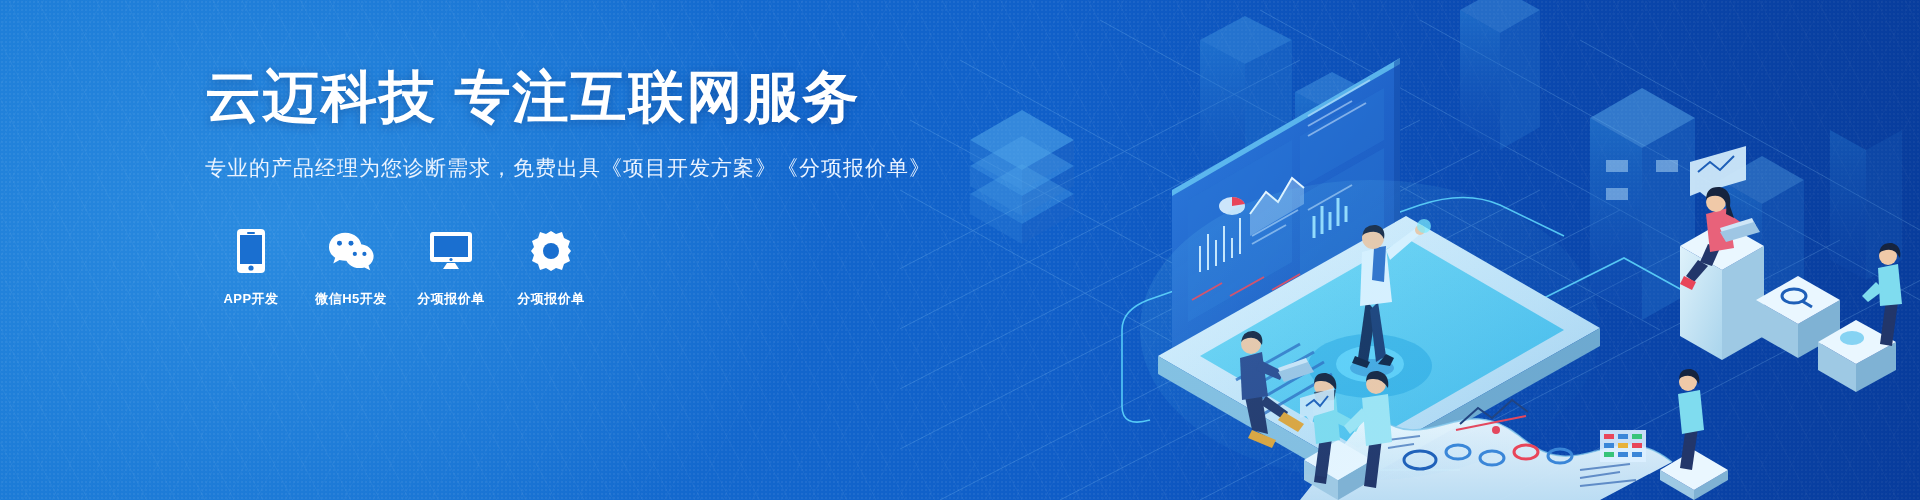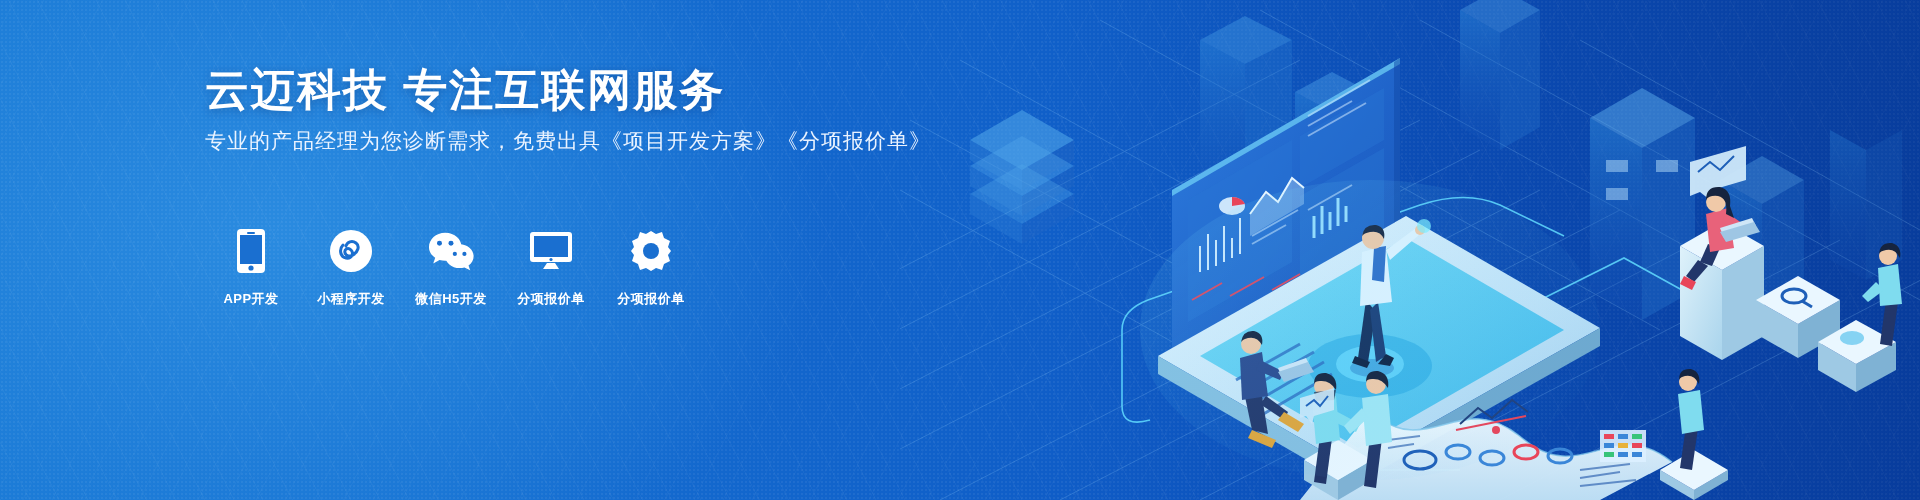--- a/index.html
+++ b/index.html
@@ -38,37 +38,37 @@
     background:linear-gradient(90deg, rgba(0,0,0,0) 55%, rgba(2,30,92,.30) 100%);
     pointer-events:none;
   }
 
   
   #copy{
     position:absolute; left:205px; top:62px; width:760px;
     z-index:6;
   }
   #headline{
-    font-size:44px;
+    font-size:56px;
     font-weight:bold;
     color:#ffffff;
     letter-spacing:2px;
     line-height:1.25;
     white-space:nowrap;
     text-shadow:0 2px 10px rgba(0,25,80,.28);
   }
   .sub{
     margin-top:0;
     font-size:21px;
     color:#eaf3ff;
     line-height:36px;
     letter-spacing:1px;
     white-space:nowrap;
   }
-  #sub-wrap{ margin-top:6px; }
+  #sub-wrap{ margin-top:18px; }
 
   
   #services{
     position:absolute; left:205px; top:228px;
     display:flex; align-items:flex-start;
     gap:8px;
     z-index:6;
   }
   .svc{
     width:92px;
@@ -443,30 +443,20 @@
         <svg width="30" height="46" viewBox="0 0 30 46">
           <rect x="1" y="1" width="28" height="44" rx="4" fill="#ffffff"></rect>
           <rect x="4" y="7" width="22" height="29" fill="#1a6fd0"></rect>
           <rect x="11" y="4" width="8" height="2" rx="1" fill="#1a6fd0"></rect>
           <circle cx="15" cy="40" r="2.6" fill="#1a6fd0"></circle>
         </svg>
       </span>
       <span class="cap">APP开发</span>
     </div>
 
-    <div class="svc">
-      <span class="ico">
-        <svg width="44" height="44" viewBox="0 0 44 44">
-          <circle cx="22" cy="22" r="21" fill="#ffffff"></circle>
-          <path d="M14 16 C10 20 11 28 17 29 C23 30 25 24 22 21 C19 18 15 20 16 24
-                   C17 27 21 28 24 26 C29 23 31 17 27 14 C23 11 18 13 17 17" fill="none" stroke="#1a6fd0" stroke-width="3" stroke-linecap="round"></path>
-        </svg>
-      </span>
-      <span class="cap">小程序开发</span>
-    </div>
 
     <div class="svc">
       <span class="ico">
         <svg width="48" height="42" viewBox="0 0 48 42">
           <path d="M18 2 C8 2 1 9 1 17 C1 21.5 3.5 25.5 7.5 28 L5.5 34 L12 30.5
                    C14 31 16 31.3 18 31.3 C28 31.3 35 24.5 35 16.6 C35 8.8 28 2 18 2 Z" fill="#ffffff"></path>
           <circle cx="12" cy="13" r="2.6" fill="#1a6fd0"></circle>
           <circle cx="24" cy="13" r="2.6" fill="#1a6fd0"></circle>
           <path d="M33 14 C24.5 14 18 19.7 18 26.4 C18 33.1 24.5 38.8 33 38.8
                    C34.8 38.8 36.5 38.5 38 38.1 L44 41 L42.3 36 C45.6 33.8 47.6 30.3 47.6 26.4

